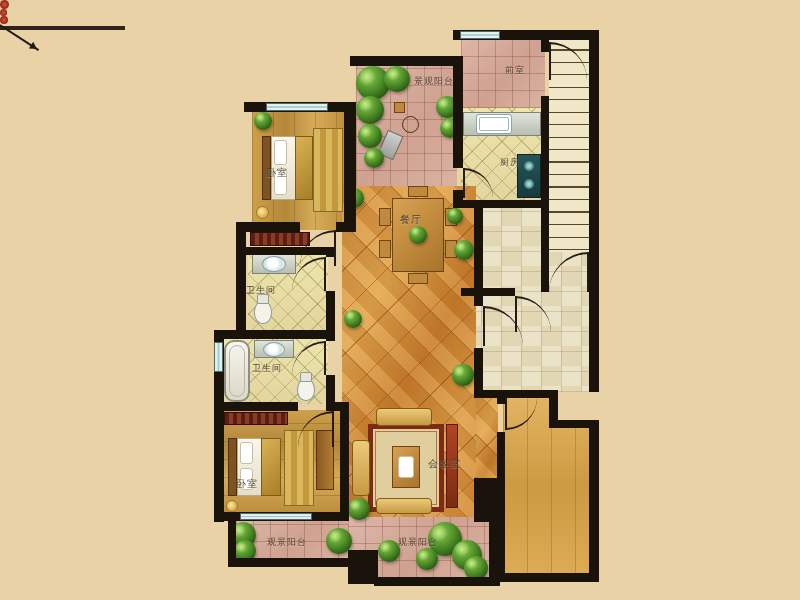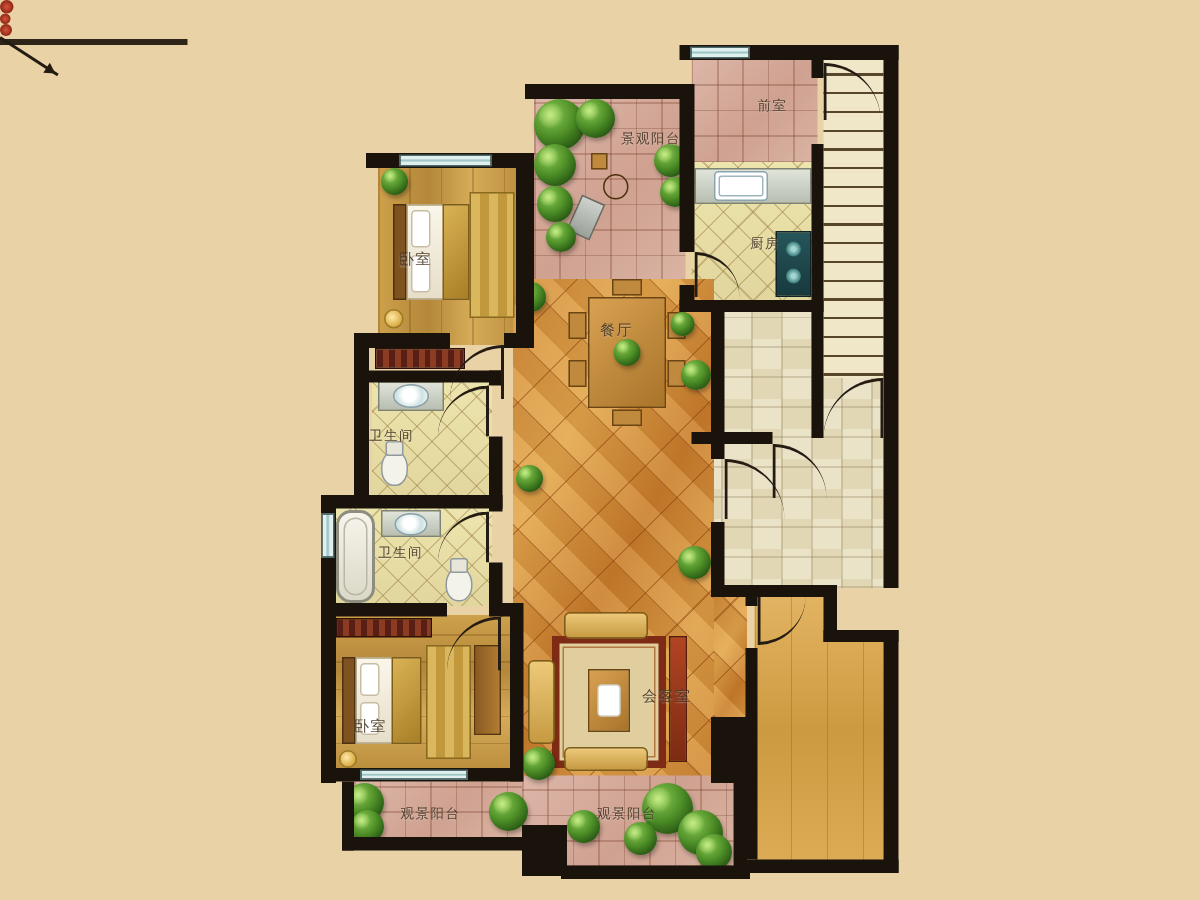--- a/index.html
+++ b/index.html
@@ -248,21 +248,21 @@
   <div class="door" style="left:292px;top:341px;width:34px;height:34px;transform:scaleX(-1)"></div>
   <div class="door" style="left:298px;top:411px;width:36px;height:36px;transform:scaleX(-1)"></div>
   <div class="door" style="left:463px;top:168px;width:30px;height:30px"></div>
   <div class="door" style="left:549px;top:42px;width:38px;height:38px"></div>
   <div class="door" style="left:549px;top:252px;width:40px;height:40px;transform:scaleX(-1)"></div>
   <div class="door" style="left:483px;top:306px;width:40px;height:40px"></div>
   <div class="door" style="left:515px;top:296px;width:36px;height:36px"></div>
   <div class="door" style="left:505px;top:398px;width:32px;height:32px;transform:scaleY(-1)"></div>
 
   <span class="lbl" style="left:266px;top:166px">卧室</span>
-  <span class="lbl s" style="left:414px;top:86px">景观阳台</span>
+  <span class="lbl s" style="left:414px;top:75px">景观阳台</span>
   <span class="lbl s" style="left:505px;top:64px">前室</span>
   <span class="lbl s" style="left:500px;top:156px">厨房</span>
   <span class="lbl" style="left:400px;top:213px">餐厅</span>
   <span class="lbl s" style="left:246px;top:284px">卫生间</span>
   <span class="lbl s" style="left:252px;top:362px">卫生间</span>
   <span class="lbl" style="left:236px;top:477px">卧室</span>
   <span class="lbl" style="left:428px;top:457px">会客室</span>
   <span class="lbl s" style="left:267px;top:536px">观景阳台</span>
   <span class="lbl s" style="left:398px;top:536px">观景阳台</span>
 

